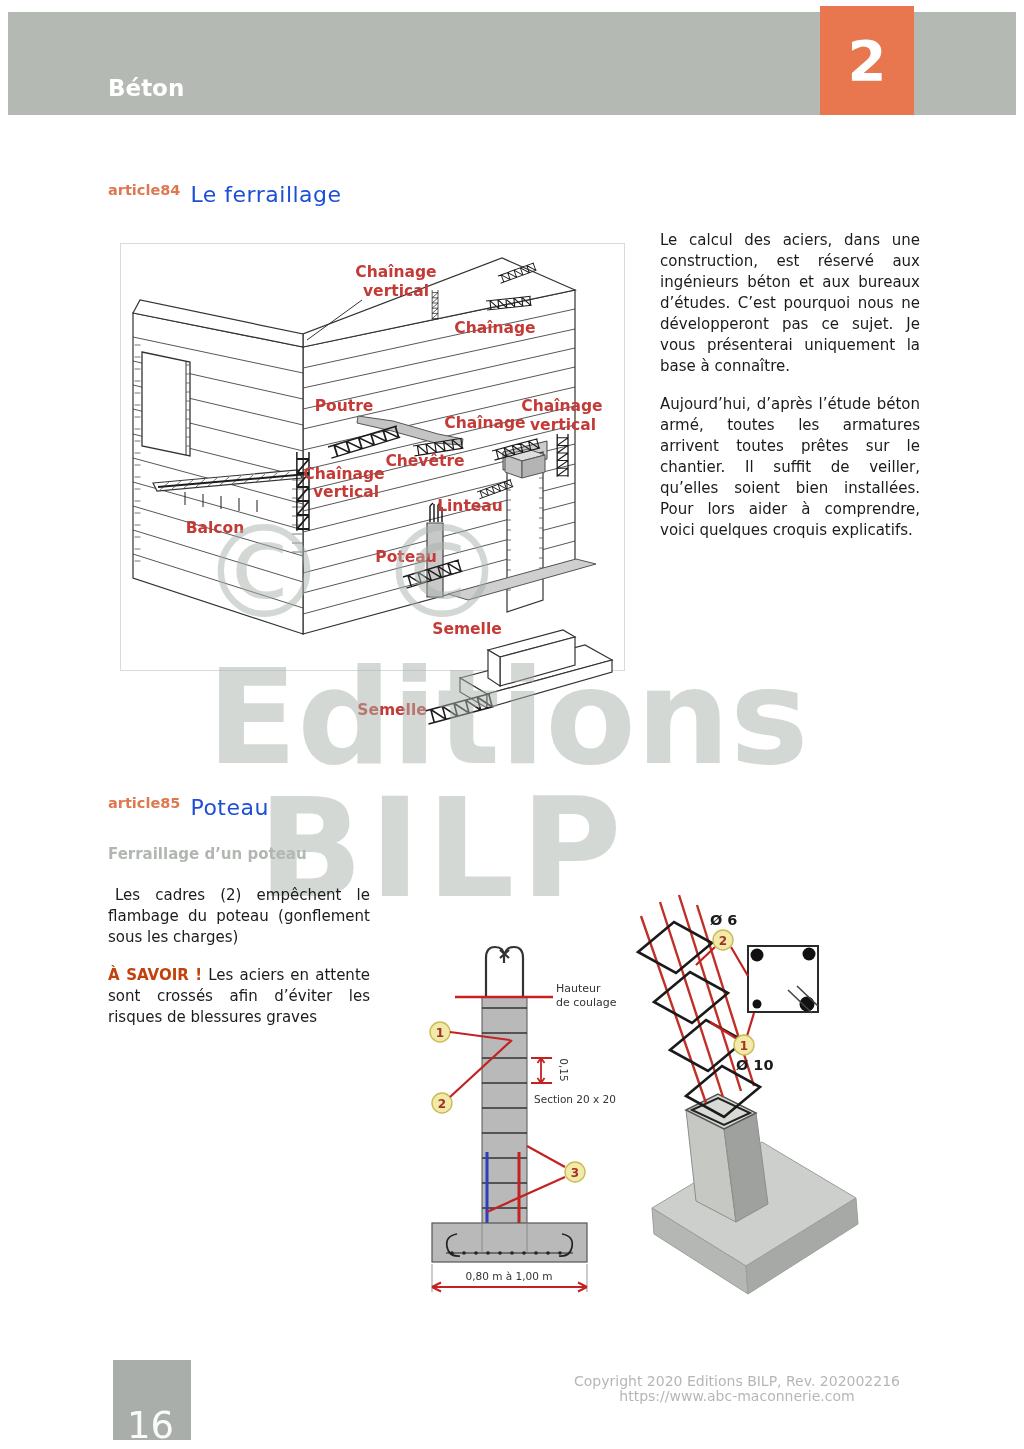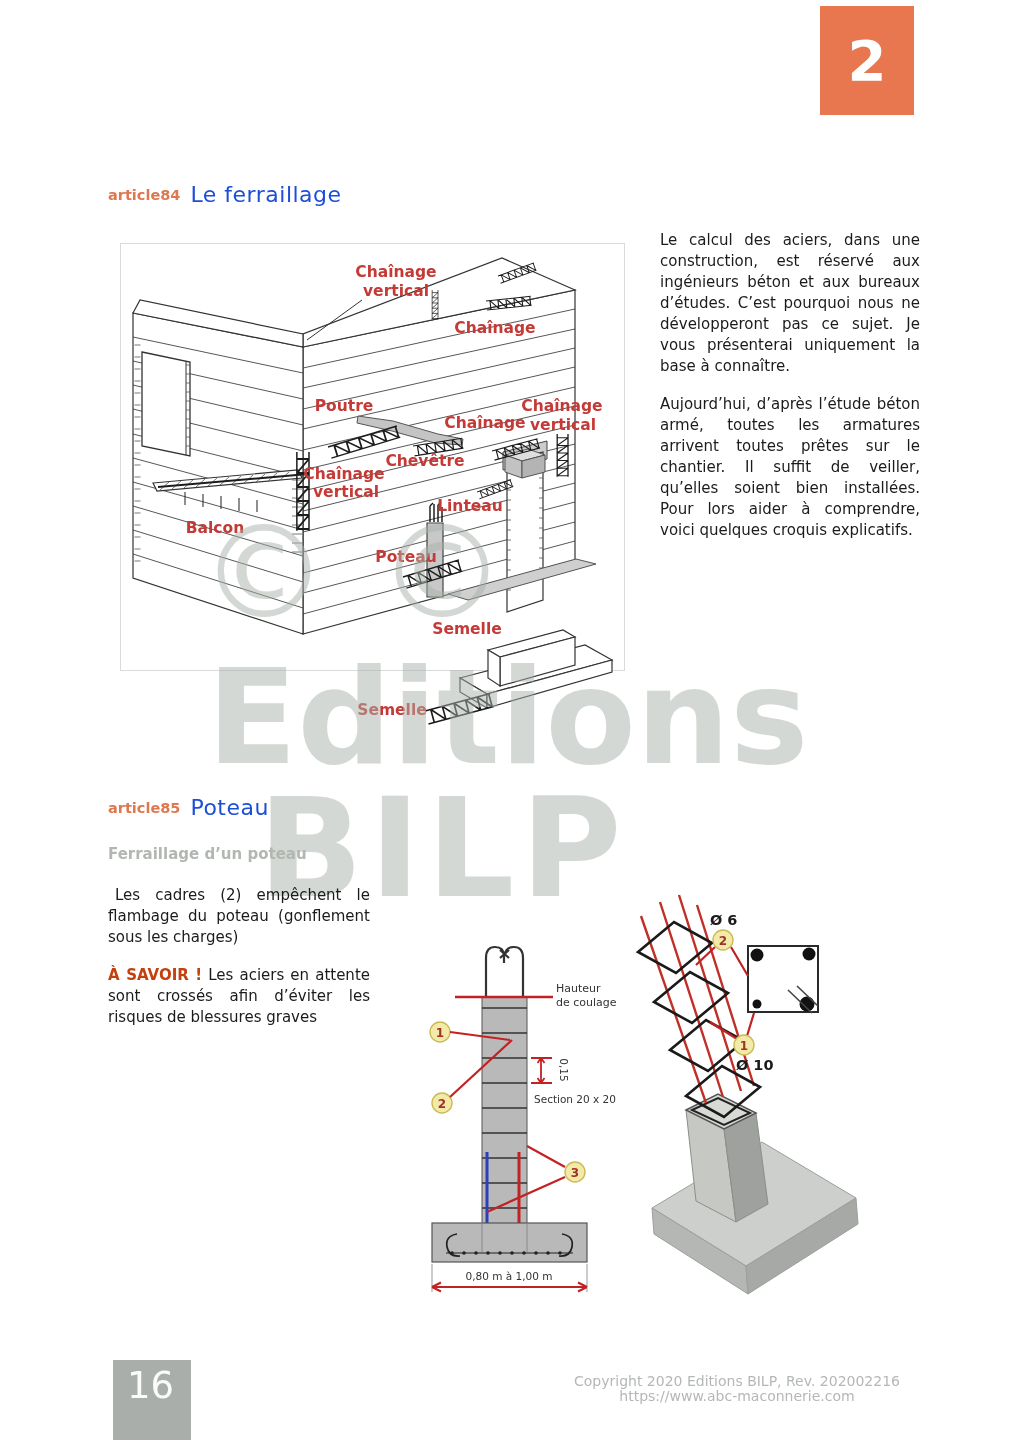--- a/index.html
+++ b/index.html
@@ -5,56 +5,59 @@
   html,body{margin:0;padding:0;background:#fff;}
   .page{position:relative;width:1024px;height:1449px;background:#fff;overflow:hidden;
         font-family:"DejaVu Sans",sans-serif;color:#1b1b1b;}
   
   .topbar{position:absolute;left:8px;top:12px;width:1008px;height:103px;background:#b4b9b4;}
   .topbar-title{position:absolute;left:100px;bottom:14px;color:#fff;font-size:23px;font-weight:bold;}
   .chapter-badge{position:absolute;left:820px;top:6px;width:94px;height:109px;background:#e8764e;
                  display:flex;align-items:center;justify-content:center;color:#fff;
                  font-size:56px;font-weight:bold;}
   
-  .art-head{position:absolute;display:flex;align-items:center;gap:10px;}
+  .art-head{position:absolute;display:flex;align-items:flex-start;gap:10px;}
   .art-tag{color:#dd7850;font-size:14.5px;font-weight:bold;}
   .art-title{color:#1d4ed8;font-size:22px;font-weight:normal;letter-spacing:.5px;}
   .subtitle{position:absolute;color:#b2b7b2;font-size:15px;font-weight:bold;}
   
   .txt{position:absolute;font-size:15px;line-height:21px;text-align:justify;}
   .txt p{margin:0 0 0 0;}
   .txt p+p{margin-top:16px;}
   .txt .para-gap{margin-top:17px;}
   .indent1{text-indent:7px;}
   .note-lead{font-weight:bold;color:#c2410c;}
   
   .fig84{position:absolute;left:120px;top:243px;width:505px;height:428px;background:#fff;
          border:1px solid #dadada;box-sizing:border-box;}
   .figabs{position:absolute;}
   
   .wm{position:absolute;pointer-events:none;z-index:6;color:rgba(170,177,170,.5);
       font-weight:bold;white-space:nowrap;}
   .wm-c{font-weight:normal;}
   
   .page-box{position:absolute;left:113px;top:1360px;width:78px;height:80px;background:#a9aeab;}
-  .page-num{color:#fbfbfb;font-size:37px;padding:4px 0 0 14px;}
+  .page-num{color:#fbfbfb;font-size:37px;padding:4px 0 0 14px;margin-top:40px;}
   .copyright{position:absolute;right:124px;top:1374px;text-align:center;color:#b4b8b5;
              font-size:14px;line-height:15px;}
   svg text{font-family:"DejaVu Sans",sans-serif;}
   .dlabel{fill:#c43a36;font-weight:bold;font-size:15.5px;}
   .small-note{fill:#333;font-size:11px;}
   .tiny-note{fill:#333;font-size:10.5px;}
   .badge-txt{fill:#a03325;font-size:12px;font-weight:bold;}
   .dia-txt{fill:#1a1a1a;font-size:14.5px;font-weight:bold;}
 </style>
 </head>
 <body>
 
 <div class="page">
 
+  <div class="topbar">
+    <div class="topbar-title">Béton</div>
+  </div>
   <div class="chapter-badge">2</div>
 
   <div class="art-head" style="left:108px;top:182px;">
     <span class="art-tag">article84</span>
     <span class="art-title">Le ferraillage</span>
   </div>
 
   <div class="txt" style="left:660px;top:230px;width:260px;">
     <p>Le calcul des aciers, dans une construction, est réservé aux ingénieurs béton et aux bureaux d’études. C’est pourquoi nous ne développeront pas ce sujet. Je vous présenterai uniquement la base à connaître.</p>
     <p class="para-gap">Aujourd’hui, d’après l’étude béton armé, toutes les armatures arrivent toutes prêtes sur le chantier. Il suffit de veiller, qu’elles soient bien installées. Pour lors aider à comprendre, voici quelques croquis explicatifs.</p>

